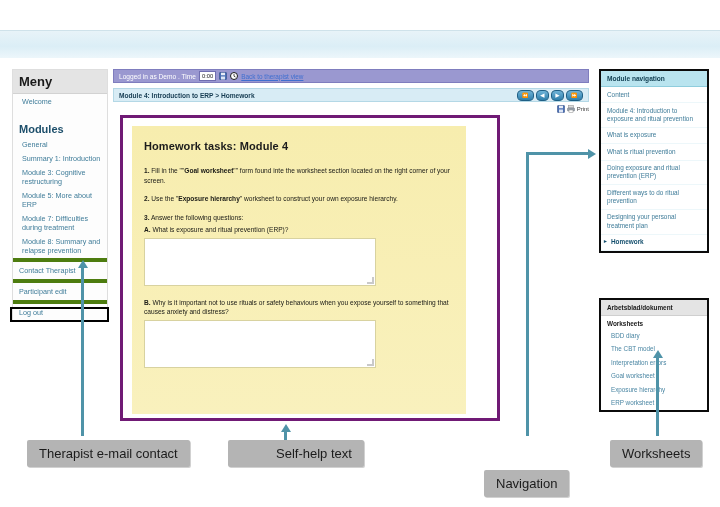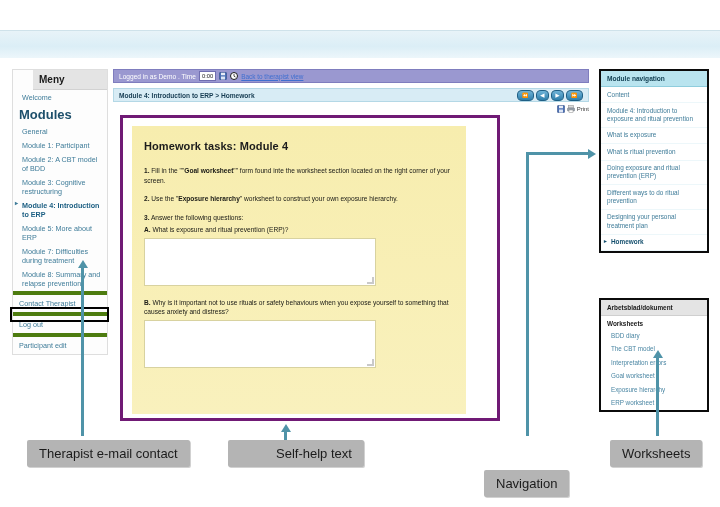--- a/index.html
+++ b/index.html
@@ -21,25 +21,25 @@
     position:absolute;left:0;top:58px;width:720px;height:372px;background:#ffffff;
   }
 
   
   #left-menu{
     position:absolute;left:12px;top:11px;width:94px;
     background:#fdfdfd;border:1px solid #dedede;
     font-size:7.2px;color:#2b5f7a;
   }
   #left-menu .hdr{
-    background:#e4e4e4;color:#1a1a1a;font-weight:bold;font-size:10px;
-    padding:4px 6px 4px 6px;border-bottom:1px solid #d2d2d2;margin-left:20px;
+    background:#e4e4e4;color:#1a1a1a;font-weight:bold;font-size:13px;
+    padding:4px 6px 4px 6px;border-bottom:1px solid #d2d2d2;
   }
   #left-menu .grp{
-    font-weight:bold;color:#1d4f6b;padding:3px 6px 2px 6px;font-size:13px;
+    font-weight:bold;color:#1d4f6b;padding:3px 6px 2px 6px;font-size:11px;margin-top:12px;
   }
   #left-menu .it{
     padding:2.5px 6px 2.5px 9px;line-height:1.26;color:#3f7c99;
   }
   #left-menu .it.sel{font-weight:bold;color:#1b5e82;padding-left:9px;position:relative;}
   #left-menu .it.sel:before{
     content:"\25B8";position:absolute;left:2px;top:2px;font-size:6px;color:#3f7c99;
   }
   #left-menu .blk{padding:4px 6px;border-top:4px solid #4d7c0f;color:#3f7c99;}
 
@@ -167,30 +167,28 @@
 
 <div id="top-band"></div>
 
 <div id="page-canvas">
 
   <div id="left-menu">
     <div class="hdr">Meny</div>
     <div class="it">Welcome</div>
     <div class="grp">Modules</div>
     <div class="it">General</div>
-    <div class="it">Module 1: Participant</div>
-    <div class="it">Module 2: A CBT model of BDD</div>
+    <div class="it">Summary 1: Introduction</div>
     <div class="it">Module 3: Cognitive restructuring</div>
-    <div class="it sel">Module 4: Introduction to ERP</div>
     <div class="it">Module 5: More about ERP</div>
     <div class="it">Module 7: Difficulties during treatment</div>
     <div class="it">Module 8: Summary and relapse prevention</div>
     <div class="blk">Contact Therapist</div>
+    <div class="blk">Participant edit</div>
     <div class="blk">Log out</div>
-    <div class="blk">Participant edit</div>
   </div>
   <div id="hl-contact"></div>
 
   <div id="session-bar">
     <span>Logged in as Demo . Time</span>
     <span class="tbox">0:00</span>
     <span class="mini-ico">
       <svg viewBox="0 0 16 16" width="8" height="8">
           <rect x="1" y="1" width="14" height="14" rx="1" fill="#4a6fb5" stroke="#22407a"></rect>
           <rect x="4" y="1.5" width="8" height="5" fill="#e8edf7"></rect>

